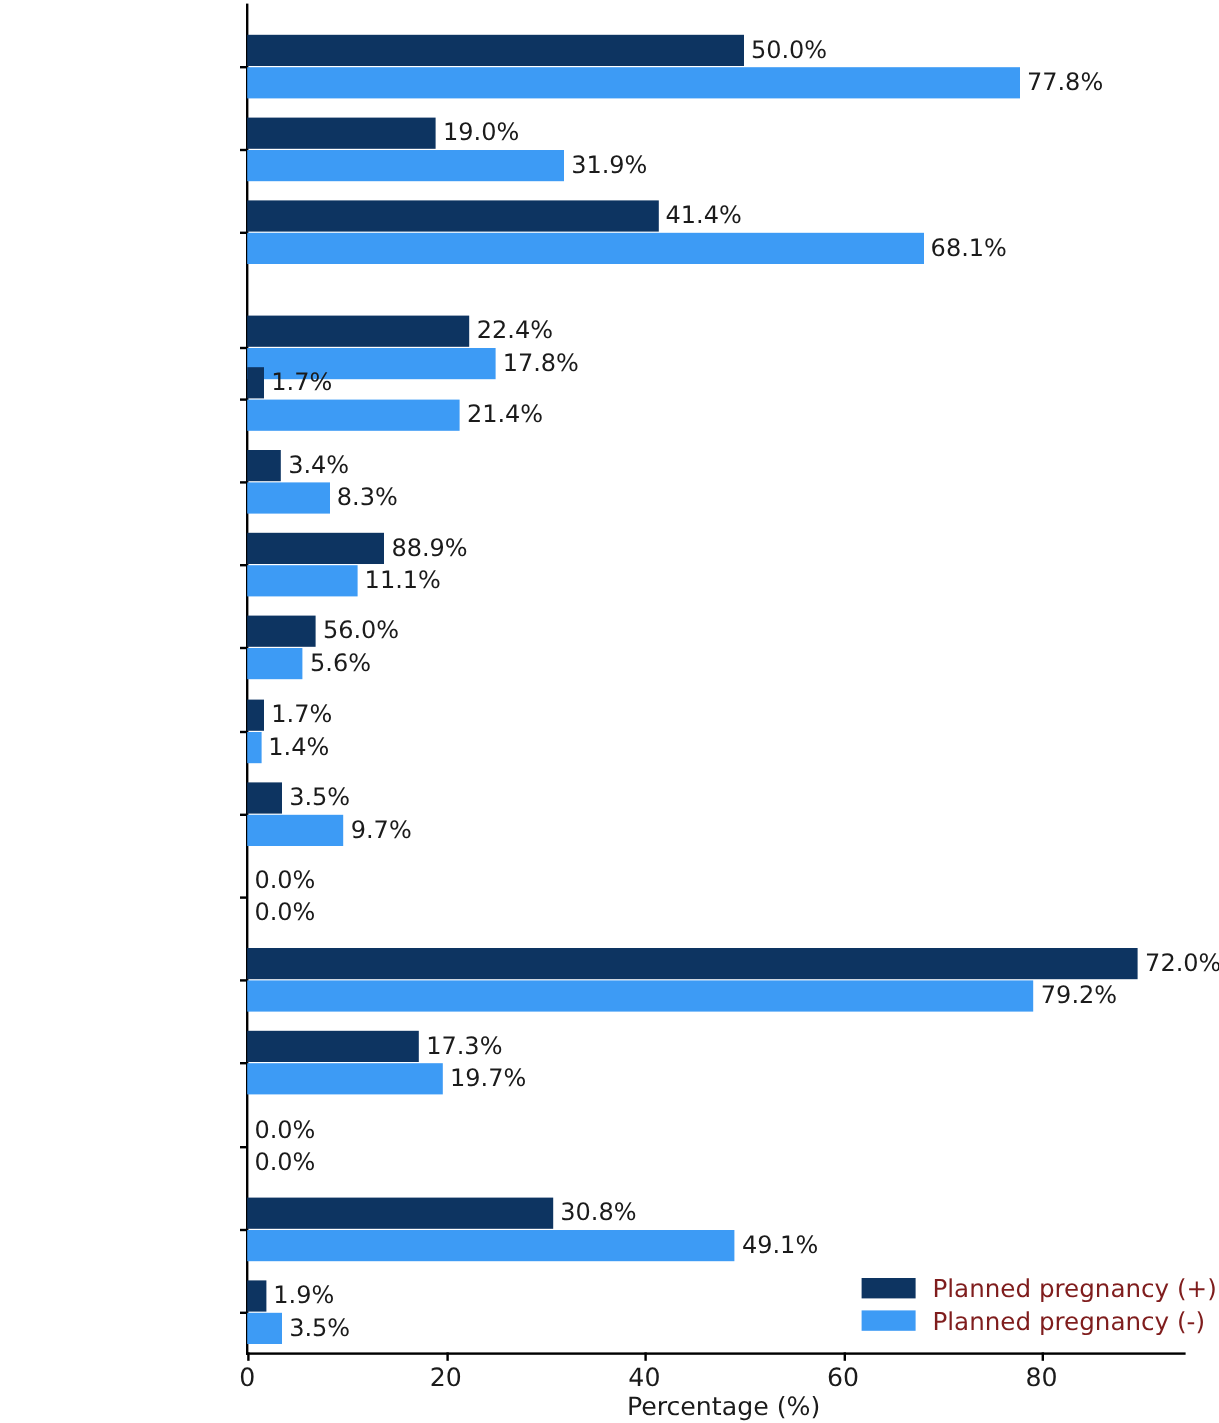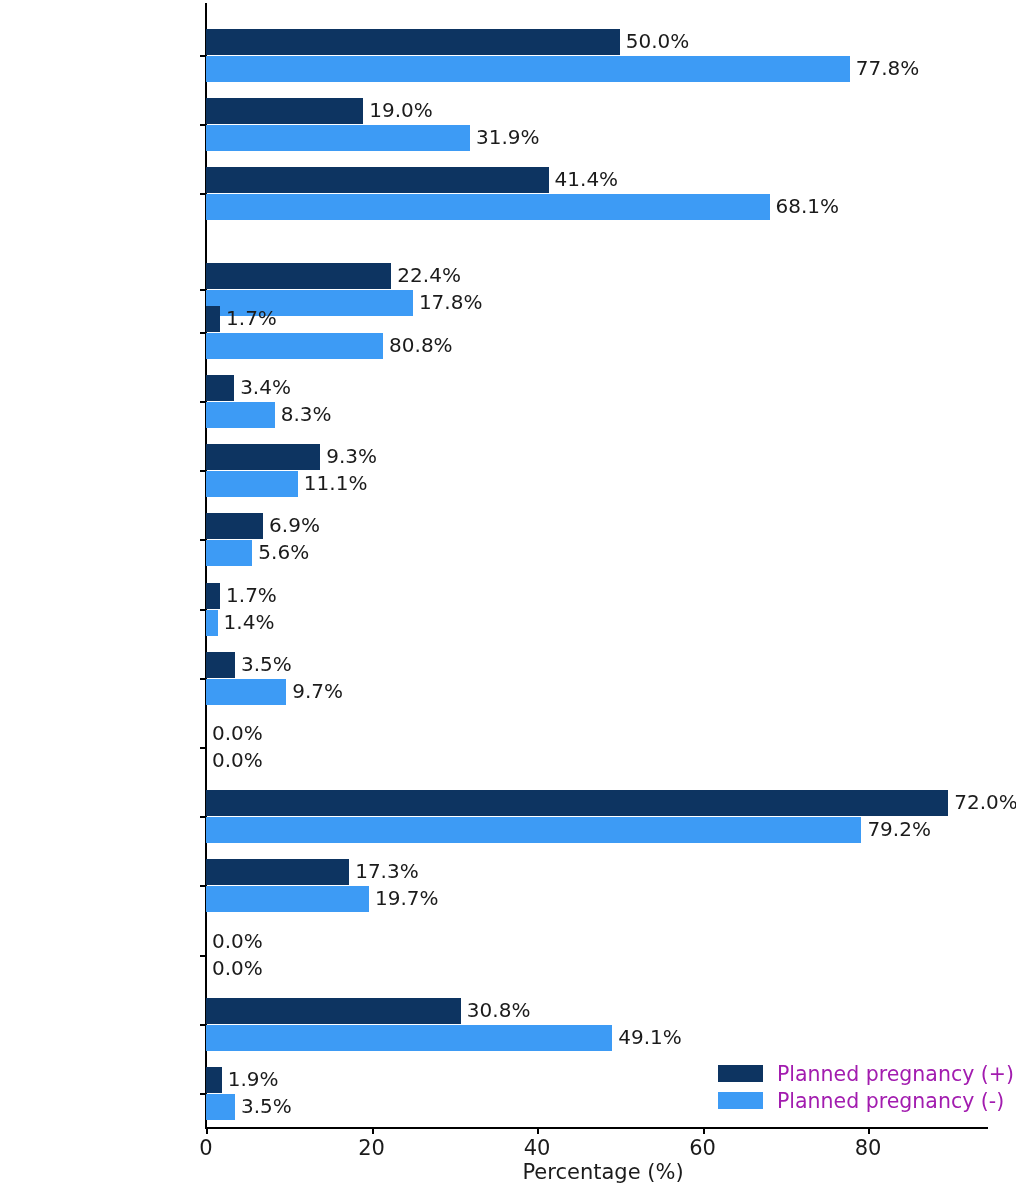--- a/index.html
+++ b/index.html
@@ -126,21 +126,21 @@
   .legend-swatch {
     width: 45px;
     height: 17px;
     margin-right: 14px;
     flex: 0 0 auto;
   }
   .legend-swatch.pos { background: #0d3461; }
   .legend-swatch.neg { background: #3d9bf5; }
   .legend-text {
     font-size: 20.5px;
-    color: #a21caf;
+    color: #7f1d1d;
     white-space: nowrap;
   }
 </style>
 </head>
 <body>
 
 <div id="chart-root">
 
   <div class="axis-y-line"></div>
   <div class="axis-x-line"></div>
@@ -172,40 +172,40 @@
         <div class="bar pos" style="width: 185.36px; background: rgb(13, 52, 97);"></div>
         <div class="bar-label pos" style="left: 191.36px;">22.4%</div>
         <div class="bar neg" style="width: 206.875px; background: rgb(61, 155, 245);"></div>
         <div class="bar-label neg" style="left: 212.875px;">17.8%</div>
       </div>
       <div class="row" style="top: 302.8px;">
         <div class="ytick"></div>
         <div class="bar pos" style="width: 14.0675px; background: rgb(13, 52, 97);"></div>
         <div class="bar-label pos" style="left: 20.0675px;">1.7%</div>
         <div class="bar neg" style="width: 177.085px; background: rgb(61, 155, 245);"></div>
-        <div class="bar-label neg" style="left: 183.085px;">80.8%</div>
+        <div class="bar-label neg" style="left: 183.085px;">21.4%</div>
       </div>
       <div class="row" style="top: 372px;">
         <div class="ytick"></div>
         <div class="bar pos" style="width: 28.135px; background: rgb(13, 52, 97);"></div>
         <div class="bar-label pos" style="left: 34.135px;">3.4%</div>
         <div class="bar neg" style="width: 68.6825px; background: rgb(61, 155, 245);"></div>
         <div class="bar-label neg" style="left: 74.6825px;">8.3%</div>
       </div>
       <div class="row" style="top: 441.2px;">
         <div class="ytick"></div>
         <div class="bar pos" style="width: 114.195px; background: rgb(13, 52, 97);"></div>
-        <div class="bar-label pos" style="left: 120.195px;">9.3%</div>
+        <div class="bar-label pos" style="left: 120.195px;">88.9%</div>
         <div class="bar neg" style="width: 91.8525px; background: rgb(61, 155, 245);"></div>
         <div class="bar-label neg" style="left: 97.8525px;">11.1%</div>
       </div>
       <div class="row" style="top: 510.4px;">
         <div class="ytick"></div>
         <div class="bar pos" style="width: 57.0975px; background: rgb(13, 52, 97);"></div>
-        <div class="bar-label pos" style="left: 63.0975px;">6.9%</div>
+        <div class="bar-label pos" style="left: 63.0975px;">56.0%</div>
         <div class="bar neg" style="width: 46.34px; background: rgb(61, 155, 245);"></div>
         <div class="bar-label neg" style="left: 52.34px;">5.6%</div>
       </div>
       <div class="row" style="top: 579.6px;">
         <div class="ytick"></div>
         <div class="bar pos" style="width: 14.0675px; background: rgb(13, 52, 97);"></div>
         <div class="bar-label pos" style="left: 20.0675px;">1.7%</div>
         <div class="bar neg" style="width: 11.585px; background: rgb(61, 155, 245);"></div>
         <div class="bar-label neg" style="left: 17.585px;">1.4%</div>
       </div>

